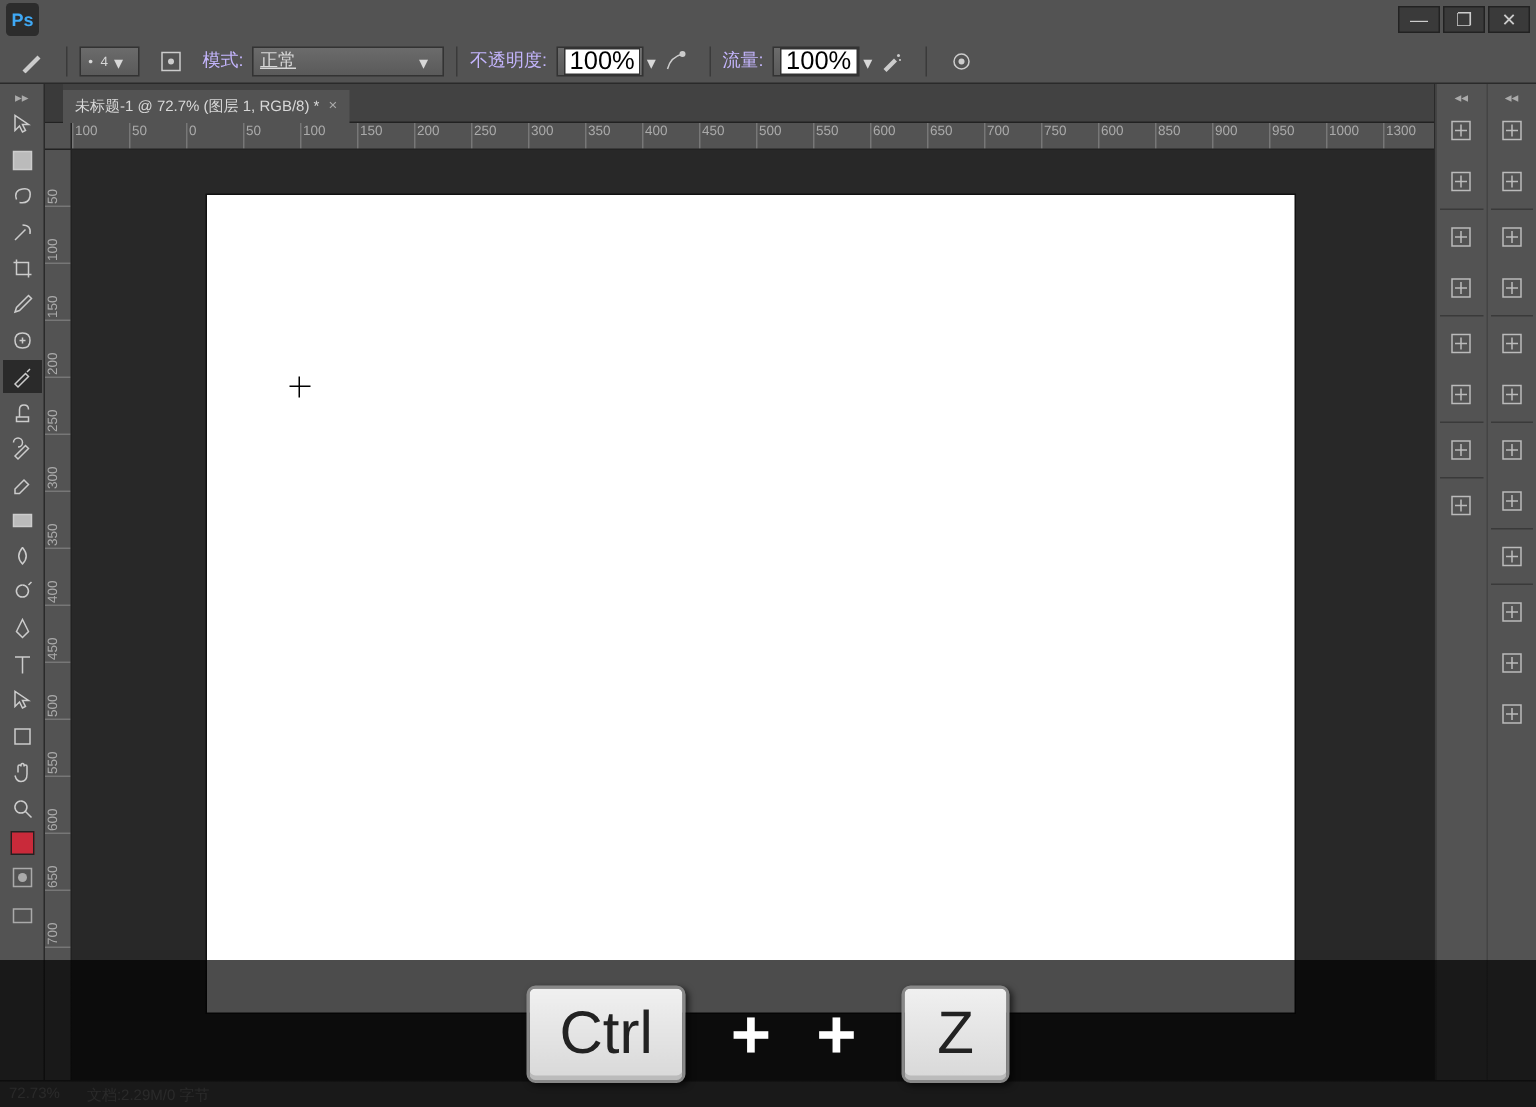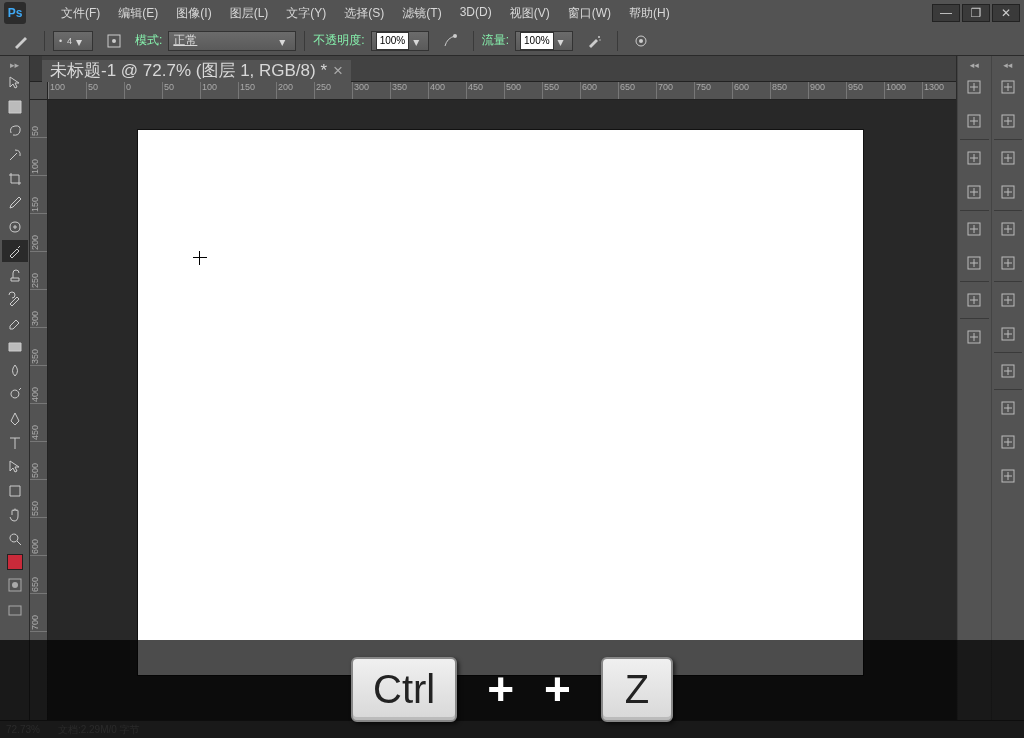--- a/index.html
+++ b/index.html
@@ -8,37 +8,37 @@
   .menubar { height: 26px; background: #535353; display: flex; align-items: center; padding: 0 4px; }
   .ps-logo { width: 22px; height: 22px; background: #2c2c2c; border-radius: 3px; display: flex; align-items: center; justify-content: center; margin-right: 26px; }
   .ps-logo span { color: #3fa9f5; font-weight: bold; font-size: 12px; }
   .menu-item { padding: 0 9px; color: #d8d8d8; cursor: default; white-space: nowrap; }
   .win-controls { margin-left: auto; display: flex; gap: 2px; }
   .win-btn { width: 28px; height: 18px; background: #3a3a3a; display: flex; align-items: center; justify-content: center; color: #ccc; font-size: 12px; border: 1px solid #222; }
   
   .options-bar { height: 30px; background: #535353; border-bottom: 1px solid #2a2a2a; display: flex; align-items: center; padding: 0 6px; gap: 6px; }
   .opt-icon { width: 30px; height: 22px; display: flex; align-items: center; justify-content: center; }
   .divider-v { width: 1px; height: 20px; background: #3a3a3a; margin: 0 2px; }
-  .opt-label { color: #86efac; white-space: nowrap; }
+  .opt-label { color: #c4b5fd; white-space: nowrap; }
   .dropdown { background: linear-gradient(#6b6b6b,#5a5a5a); border: 1px solid #333; height: 20px; display: flex; align-items: center; padding: 0 4px; gap: 4px; }
   .dropdown-wide { width: 128px; }
   .dd-arrow { width: 12px; height: 12px; display: inline-block; }
-  .num-field { background: #fff; color: #000; height: 18px; padding: 0 3px; font-size: 10px; display: inline-flex; align-items: center; border: 1px solid #333; }
+  .num-field { background: #fff; color: #000; height: 18px; padding: 0 3px; font-size: 17px; display: inline-flex; align-items: center; border: 1px solid #333; }
   
   .workspace { display: flex; height: calc(100% - 56px - 18px); }
   
   .left-toolbar { width: 30px; background: #535353; border-right: 1px solid #2a2a2a; display: flex; flex-direction: column; padding-top: 4px; }
   .left-toolbar .collapse-bar { height: 10px; display:flex; align-items:center; justify-content:center; color:#aaa; font-size:9px; }
   .tool-btn { width: 26px; height: 22px; margin: 2px auto; display: flex; align-items: center; justify-content: center; color: #ddd; position: relative; }
   .tool-btn.active { background: #2a2a2a; }
   
   .doc-area { flex: 1; background: #282828; display: flex; flex-direction: column; }
   .tab-bar { height: 26px; background: #424242; border-bottom: 1px solid #222; display: flex; align-items: center; }
   .tab-gap { width: 12px; height:100%; background:#3a3a3a; }
-  .doc-tab { height: 22px; background: #535353; padding: 0 8px; display: flex; align-items: center; gap: 6px; margin-top:4px; font-size:17px; }
+  .doc-tab { height: 22px; background: #535353; padding: 0 8px; display: flex; align-items: center; gap: 6px; margin-top:4px; font-size:10px; }
   .doc-tab .close { color:#aaa; }
   .canvas-wrap { flex: 1; position: relative; background: #fdba74; }
   .ruler-h { position: absolute; left: 18px; top: 0; right: 0; height: 18px; background: #535353; border-bottom: 1px solid #222; display: flex; overflow: hidden; color:#aaa; font-size:9px; }
   .ruler-v { position: absolute; left: 0; top: 18px; bottom: 0; width: 18px; background: #535353; border-right: 1px solid #222; display:flex; flex-direction:column; overflow:hidden; color:#aaa; font-size:9px; }
   .ruler-corner { position:absolute; left:0; top:0; width:18px; height:18px; background:#535353; border-right:1px solid #222; border-bottom:1px solid #222; }
   .ruler-tick { flex: 0 0 38px; border-left: 1px solid #777; padding-left:1px; display:flex; align-items:flex-start; }
   .ruler-tick-v { flex: 0 0 38px; border-top: 1px solid #777; writing-mode: vertical-rl; text-orientation: mixed; padding-top:1px; display:flex; align-items:flex-start; transform: rotate(180deg);}
   .canvas-bg { position: absolute; left: 18px; top: 18px; right: 0; bottom: 0; background: #282828; }
   .canvas { position: absolute; left: 90px; top: 30px; width: 725px; height: 545px; background: #fff; box-shadow: 0 0 0 1px #111; }
   .crosshair { position:absolute; left:145px; top:151px; width:14px; height:14px; }
@@ -61,33 +61,20 @@
   svg { width: 16px; height: 16px; }
   .panel-icon svg { width:18px; height:18px; }
   .fc-swatch { width:16px; height:16px; background:#c92a3a; border:1px solid #222; margin: 2px auto; }
 </style>
 </head>
 <body>
 
 <div class="menubar">
   <div class="ps-logo">
       <span>Ps</span>
-    </div>
-  <div id="menu-items" style="display:flex;">
-      <div class="menu-item">文件(F)</div>
-      <div class="menu-item">编辑(E)</div>
-      <div class="menu-item">图像(I)</div>
-      <div class="menu-item">图层(L)</div>
-      <div class="menu-item">文字(Y)</div>
-      <div class="menu-item">选择(S)</div>
-      <div class="menu-item">滤镜(T)</div>
-      <div class="menu-item">3D(D)</div>
-      <div class="menu-item">视图(V)</div>
-      <div class="menu-item">窗口(W)</div>
-      <div class="menu-item">帮助(H)</div>
     </div>
   <div class="win-controls">
     <div class="win-btn">—</div>
     <div class="win-btn">❐</div>
     <div class="win-btn">✕</div>
   </div>
 </div>
 
 <div class="options-bar">
   <div class="opt-icon">

